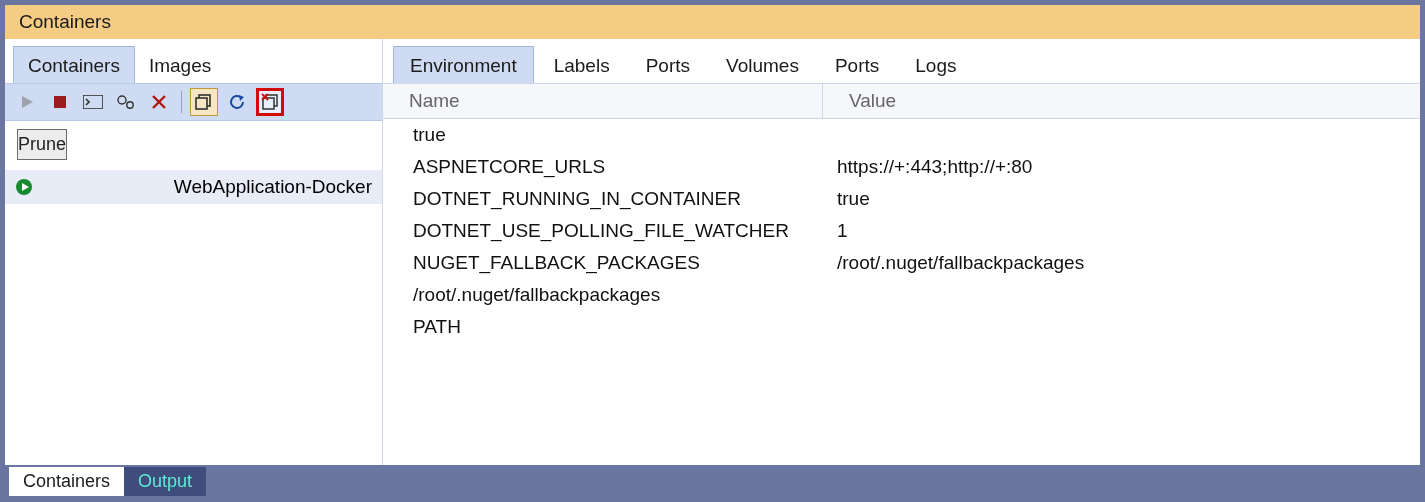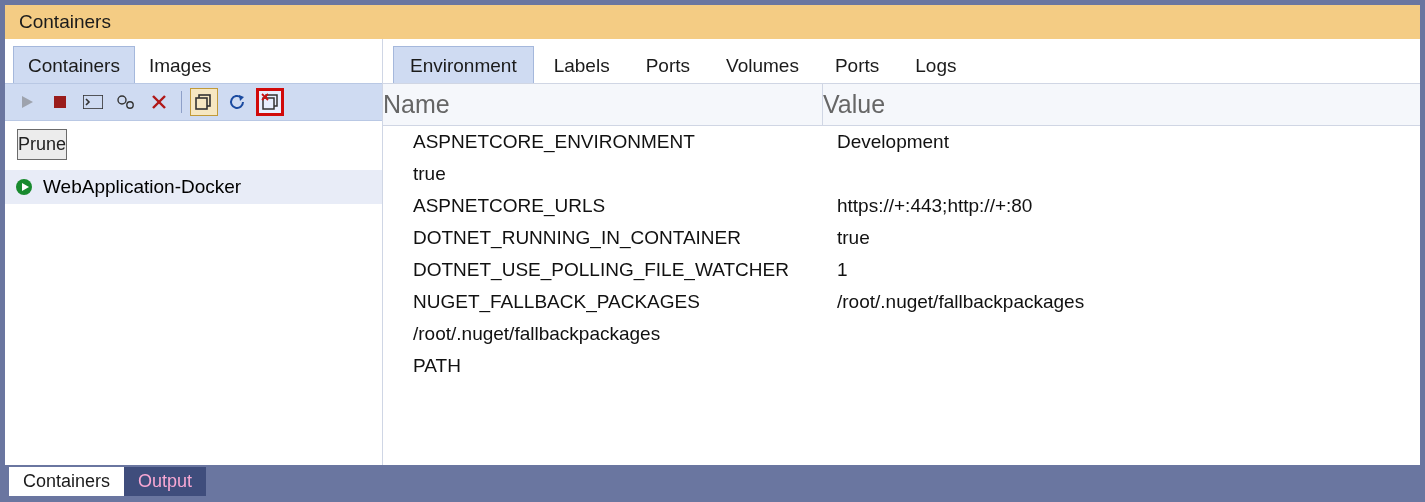--- a/index.html
+++ b/index.html
@@ -104,20 +104,21 @@
     color: #222;
     cursor: pointer;
   }
   .container-item {
     background: #e8ecf7;
     display:flex;
     align-items:center;
     gap: 10px;
     padding: 6px 10px;
     font-size: 19px;
+    justify-content: space-between;
   }
   .right-pane {
     flex: 1;
     display: flex;
     flex-direction: column;
     background: #fff;
   }
   .detail-tabs {
     display: flex;
     align-items: flex-end;
@@ -136,23 +137,23 @@
     border: 1px solid #a5b8dc;
     border-bottom: none;
   }
   .grid-header {
     display: flex;
     border-top: 1px solid #d0d6e4;
     border-bottom: 1px solid #d0d6e4;
     background: #f5f7fb;
   }
   .gh-col {
-    padding: 6px 0;
+    padding: 6px 26px;
     color: #666;
-    font-size: 25px;
+    font-size: 19px;
   }
   .col-name { width: 440px; border-right: 1px solid #d0d6e4; }
   .col-val { flex: 1; }
   .grid-body { flex:1; overflow: hidden; }
   .grow {
     display: flex;
     padding: 5px 0 5px 30px;
     font-size: 19px;
     color: #111;
   }
@@ -161,21 +162,21 @@
   .bottom-tabs {
     background: #6a76a0;
     display: flex;
     align-items: center;
     height: 32px;
     padding-left: 4px;
   }
   .btab {
     padding: 4px 14px;
     font-size: 18px;
-    color: #f9a8d4;
+    color: #5eead4;
     cursor:pointer;
   }
   .btab.active {
     background: #fff;
     color: #1b1b1b;
   }
   .btab.inactive {
     background: #3f4d7c;
   }
   svg { display:block; }
@@ -269,24 +270,20 @@
         <div class="dtab">Logs</div>
       </div>
 
       <div class="grid-header">
         <div class="gh-col col-name">Name</div>
         <div class="gh-col col-val">Value</div>
       </div>
 
       <div class="grid-body" id="grid-body">
           <div class="grow">
-            <div class="nm">ASPNETCORE_ENVIRONMENT</div>
-            <div class="vl">Development</div>
-          </div>
-          <div class="grow">
             <div class="vl">true</div>
           </div>
           <div class="grow">
             <div class="nm">ASPNETCORE_URLS</div>
             <div class="vl">https://+:443;http://+:80</div>
           </div>
           <div class="grow">
             <div class="nm">DOTNET_RUNNING_IN_CONTAINER</div>
             <div class="vl">true</div>
           </div>

